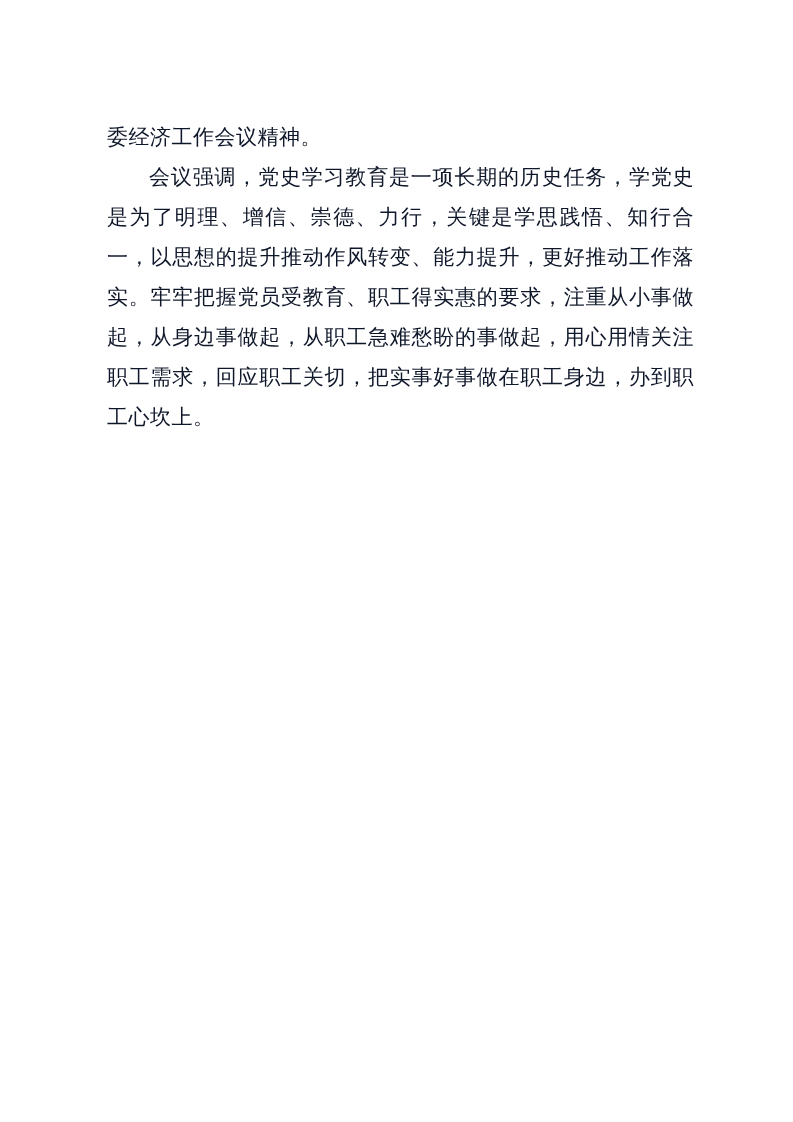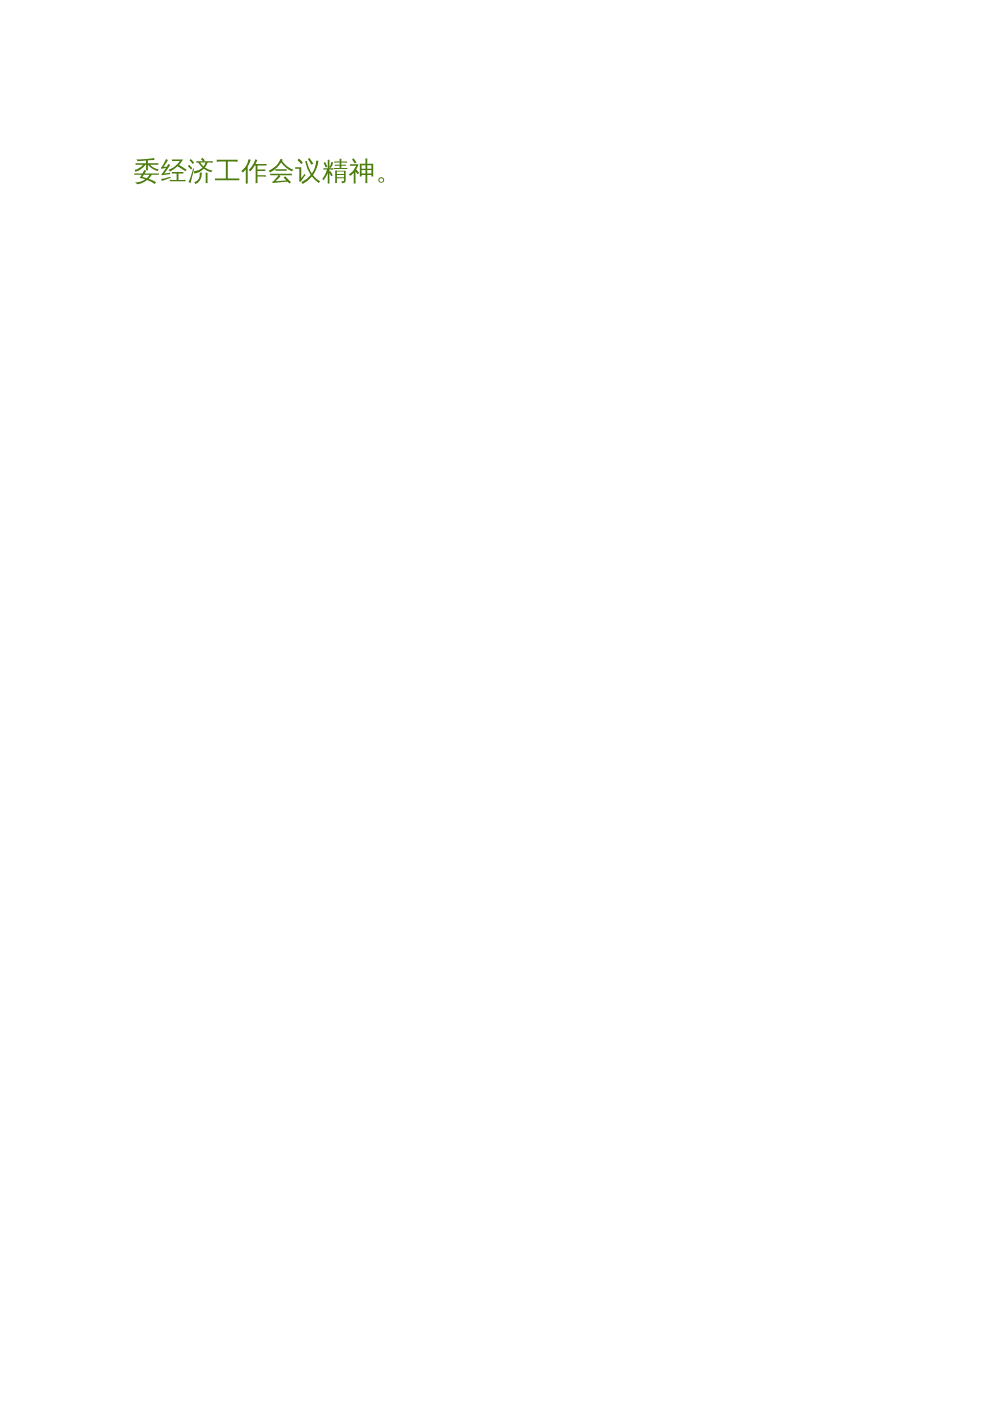--- a/index.html
+++ b/index.html
@@ -19,31 +19,32 @@
     position: absolute;
     left: 107px;
     top: 117px;
     width: 587px;
   }
   .content p {
     margin: 0;
     padding: 0;
     font-size: 21px;
     line-height: 40px;
-    color: #4d7c0f;
+    color: #0f172a;
     text-align: justify;
     text-align-last: left;
     letter-spacing: 0.5px;
     word-break: break-all;
     -webkit-font-smoothing: antialiased;
   }
   .content p.indent {
     text-indent: 2em;
   }
 </style>
 </head>
 <body>
 
 <div class="page">
   <div class="content">
     <p>委经济工作会议精神。</p>
+    <p class="indent">会议强调，党史学习教育是一项长期的历史任务，学党史是为了明理、增信、崇德、力行，关键是学思践悟、知行合一，以思想的提升推动作风转变、能力提升，更好推动工作落实。牢牢把握党员受教育、职工得实惠的要求，注重从小事做起，从身边事做起，从职工急难愁盼的事做起，用心用情关注职工需求，回应职工关切，把实事好事做在职工身边，办到职工心坎上。</p>
   </div>
 </div>
 
 </body></html>

